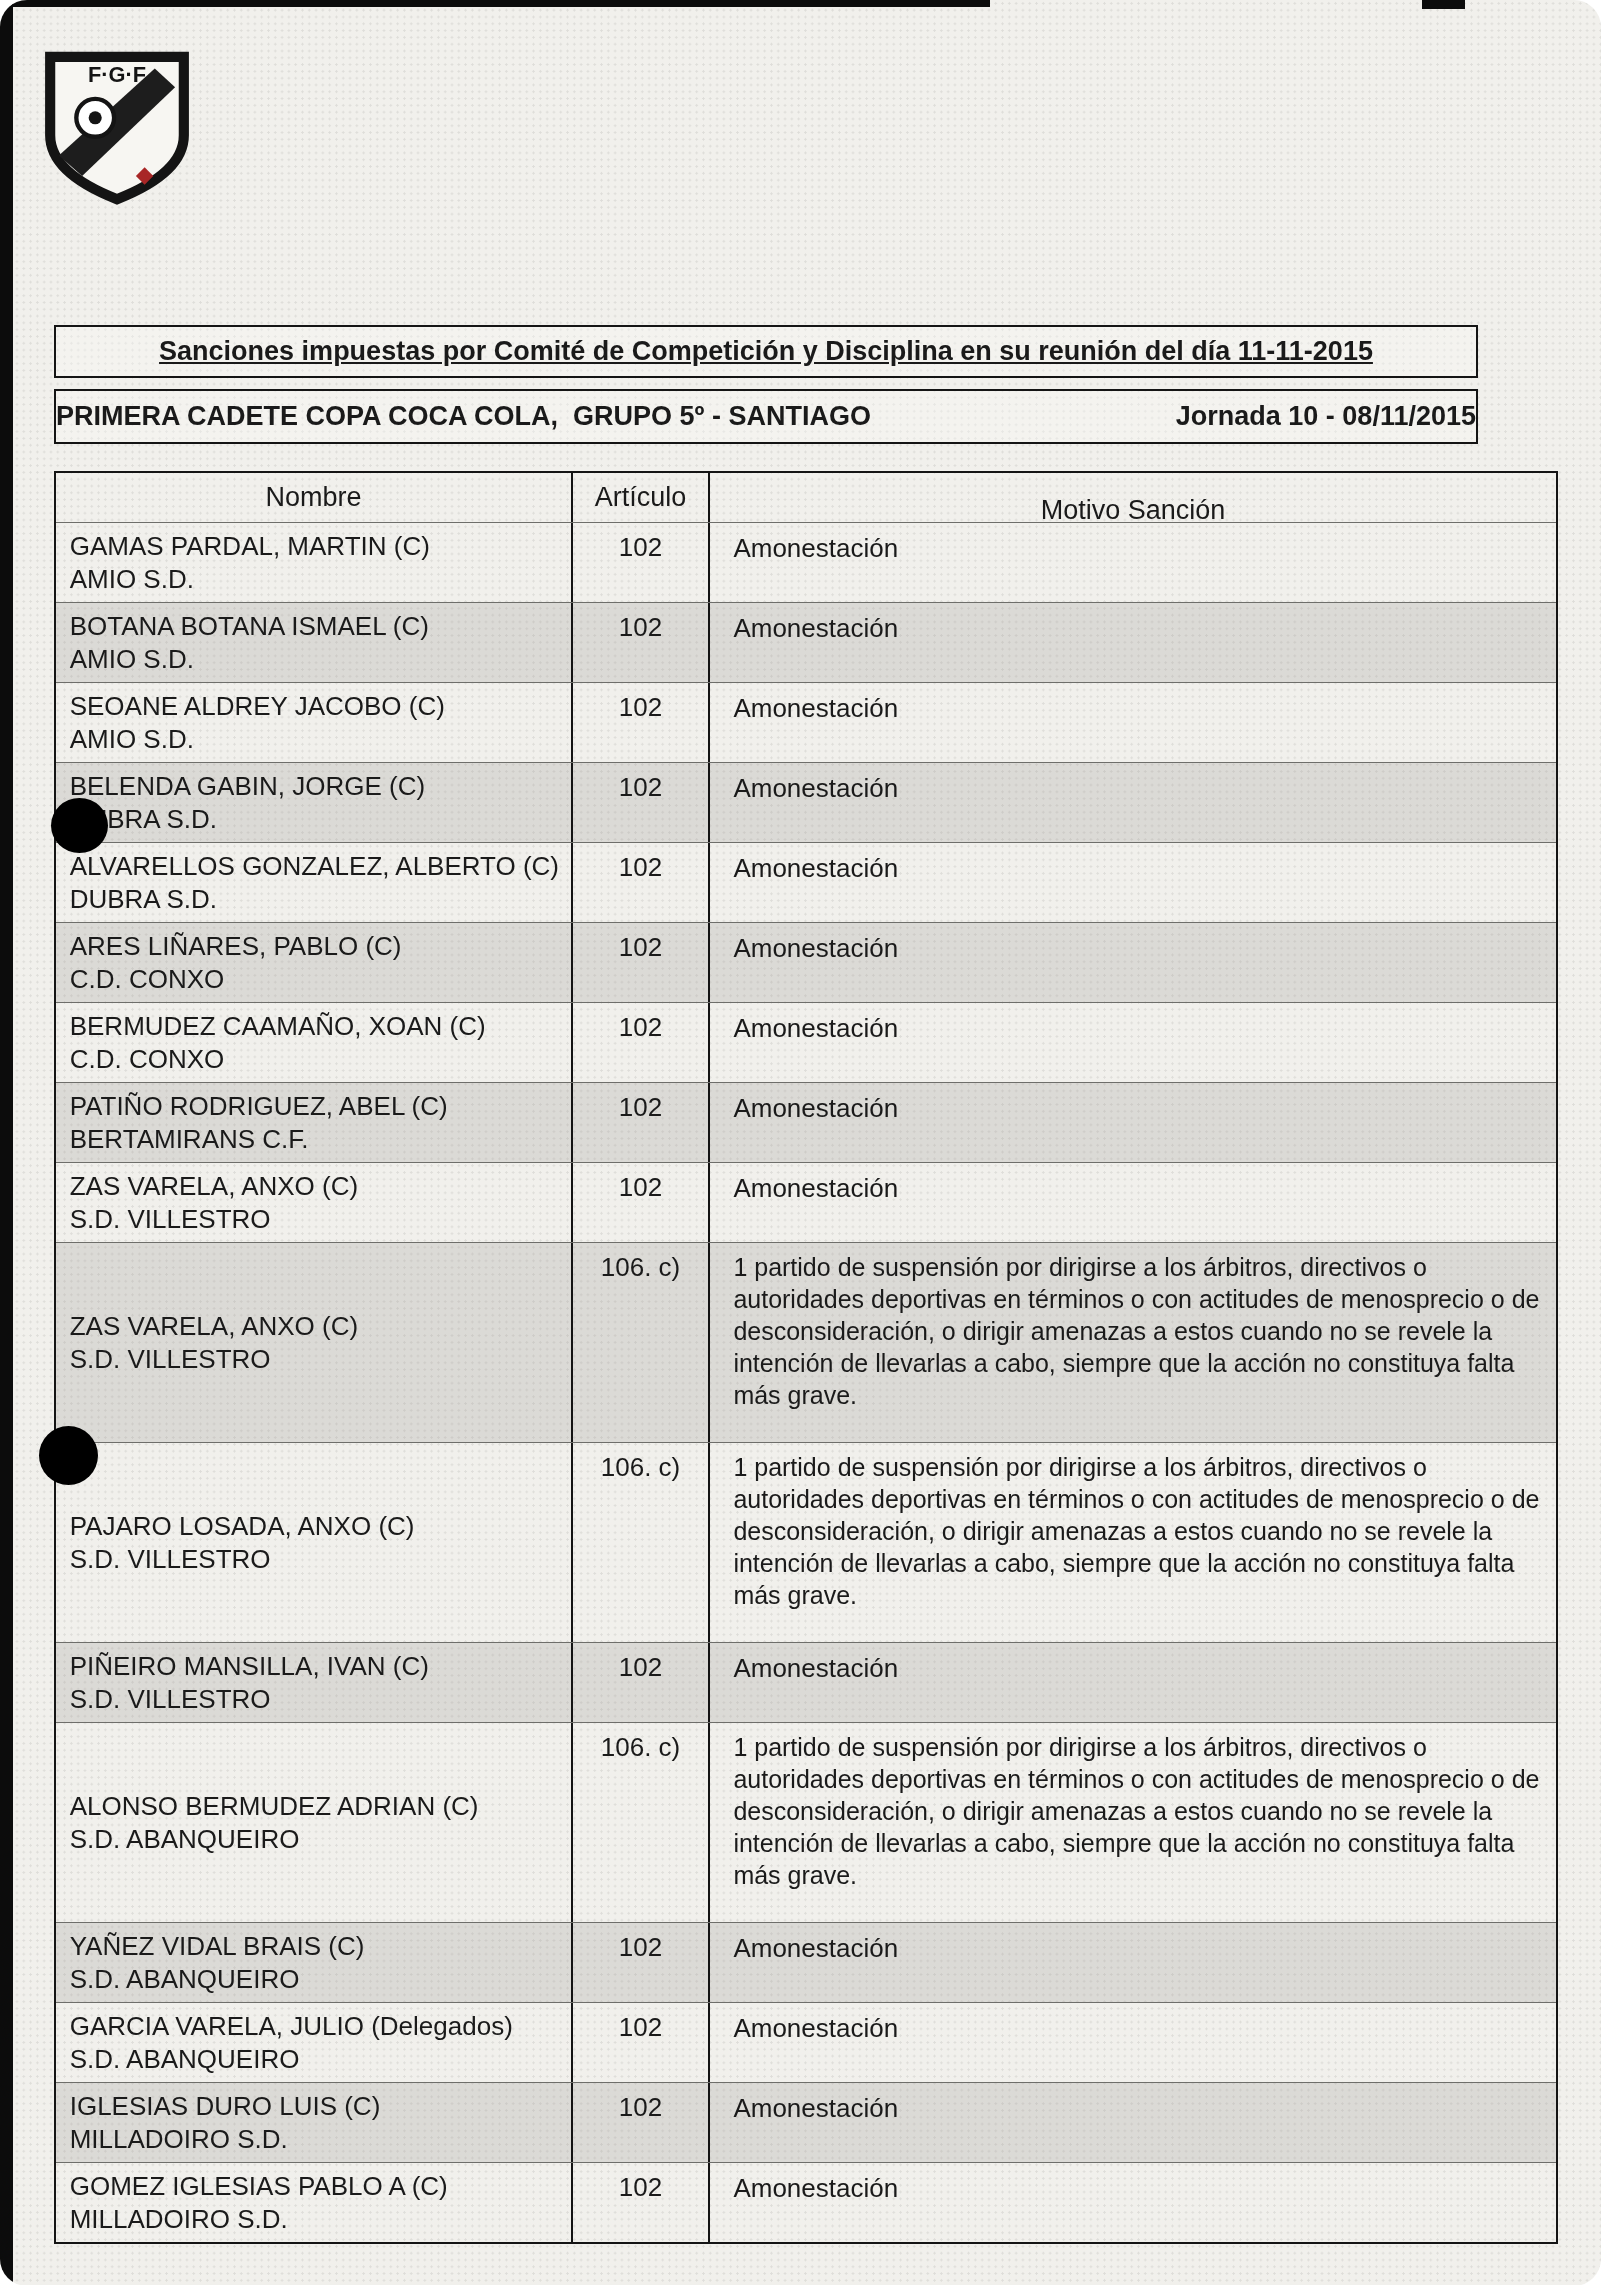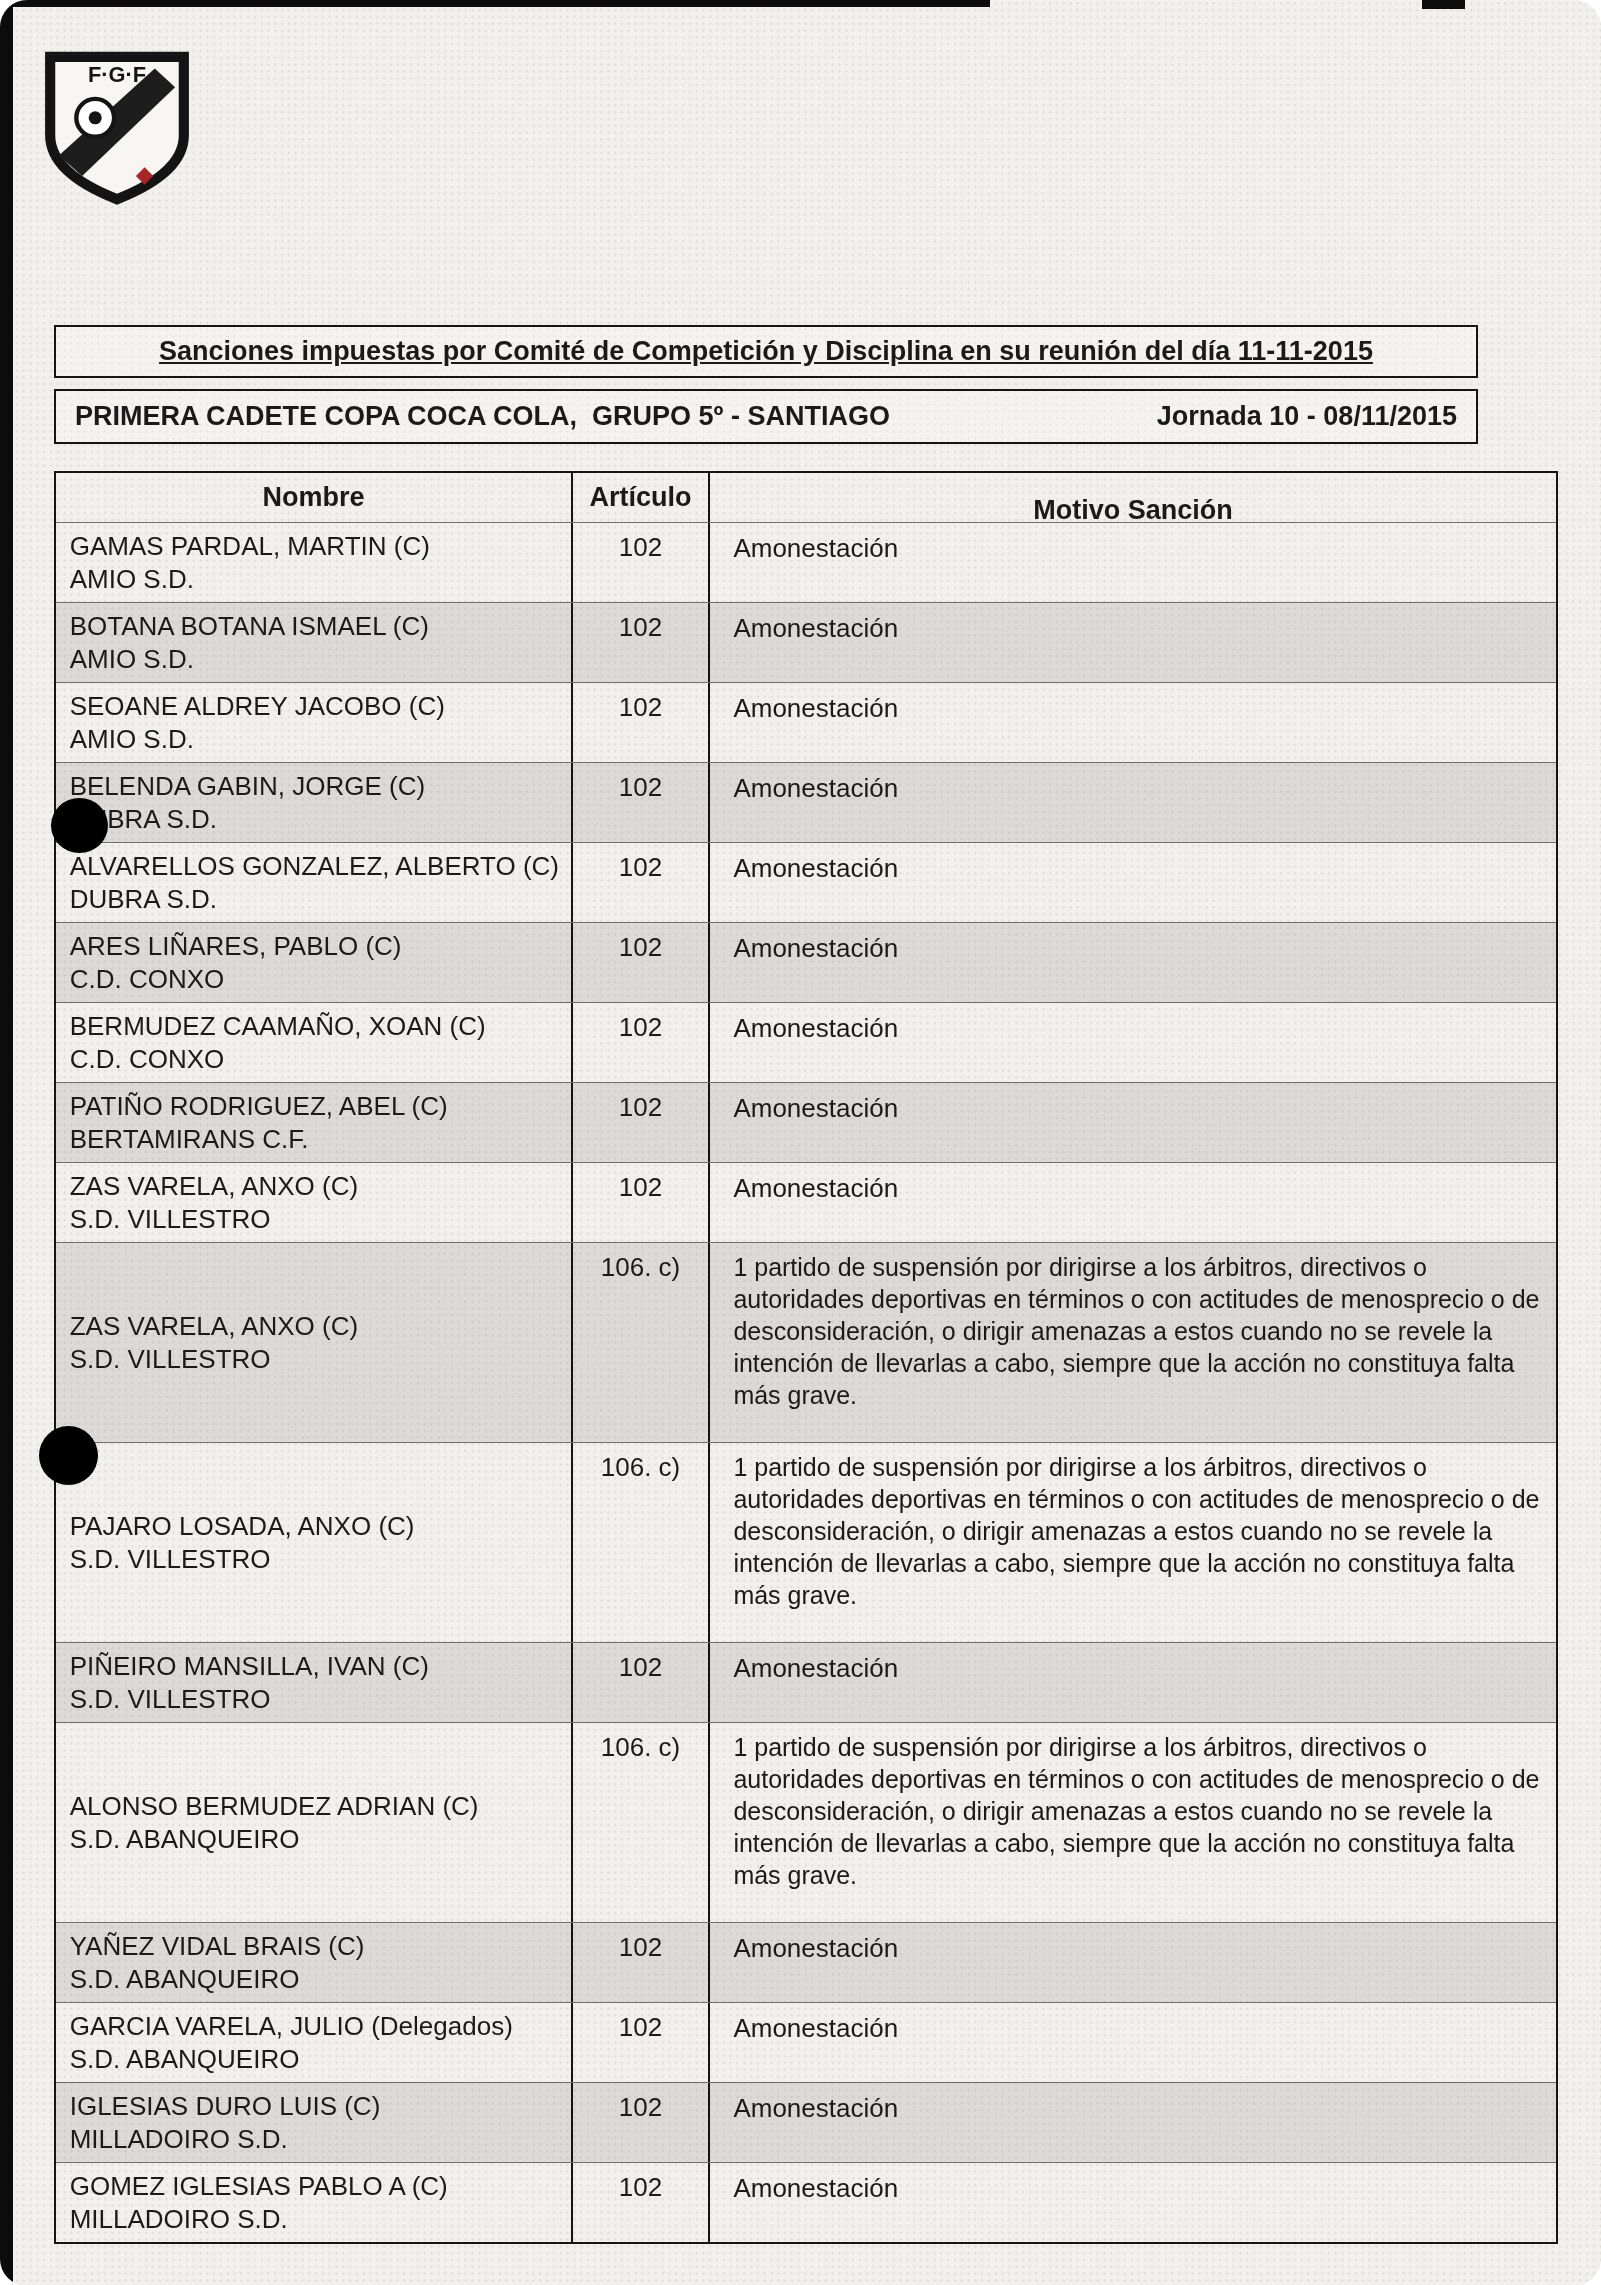--- a/index.html
+++ b/index.html
@@ -36,32 +36,32 @@
   .bar {
     position: absolute; left: 54px; width: 1424px;
     border: 2.9px solid #141414;
     background: rgba(250,250,247,0.35);
   }
   .bar-title { top: 325px; height: 53px; display: flex; align-items: center; justify-content: center; }
   .bar-title .t { font-size: 27px; font-weight: bold; text-decoration: underline; }
   .bar-comp {
     top: 389px; height: 55px;
     display: flex; align-items: center; justify-content: space-between;
-    padding: 0 19px; font-size: 27px; font-weight: bold; gap: 33px;
+    padding: 0 0; font-size: 27px; font-weight: bold; gap: 33px;
   }
   .bar-comp .left { white-space: pre; }
 
   
   .stable {
     position: absolute; left: 54px; top: 471px; width: 1504px;
     border: 2.9px solid #141414;
     font-size: 26px;
   }
   .trow { display: flex; overflow: hidden; }
-  .thead { height: 49px; font-weight: bold; font-size: 27px; }
+  .thead { height: 49px; font-weight: normal; font-size: 27px; }
   .thead .cell { display: flex; align-items: center; justify-content: center; padding: 0; }
   .drow { border-top: 1px solid #6e6e6a; }
   .drow.shaded { background: rgba(158,156,149,0.26); }
   .drow.std  { height: 80px; }
   .drow.tall { height: 200px; }
   .cell-name {
     width: 517px; flex: 0 0 517px;
     border-right: 2px solid #141414;
     padding: 6.8px 7.8px 0 13.7px; line-height: 33px;
   }

